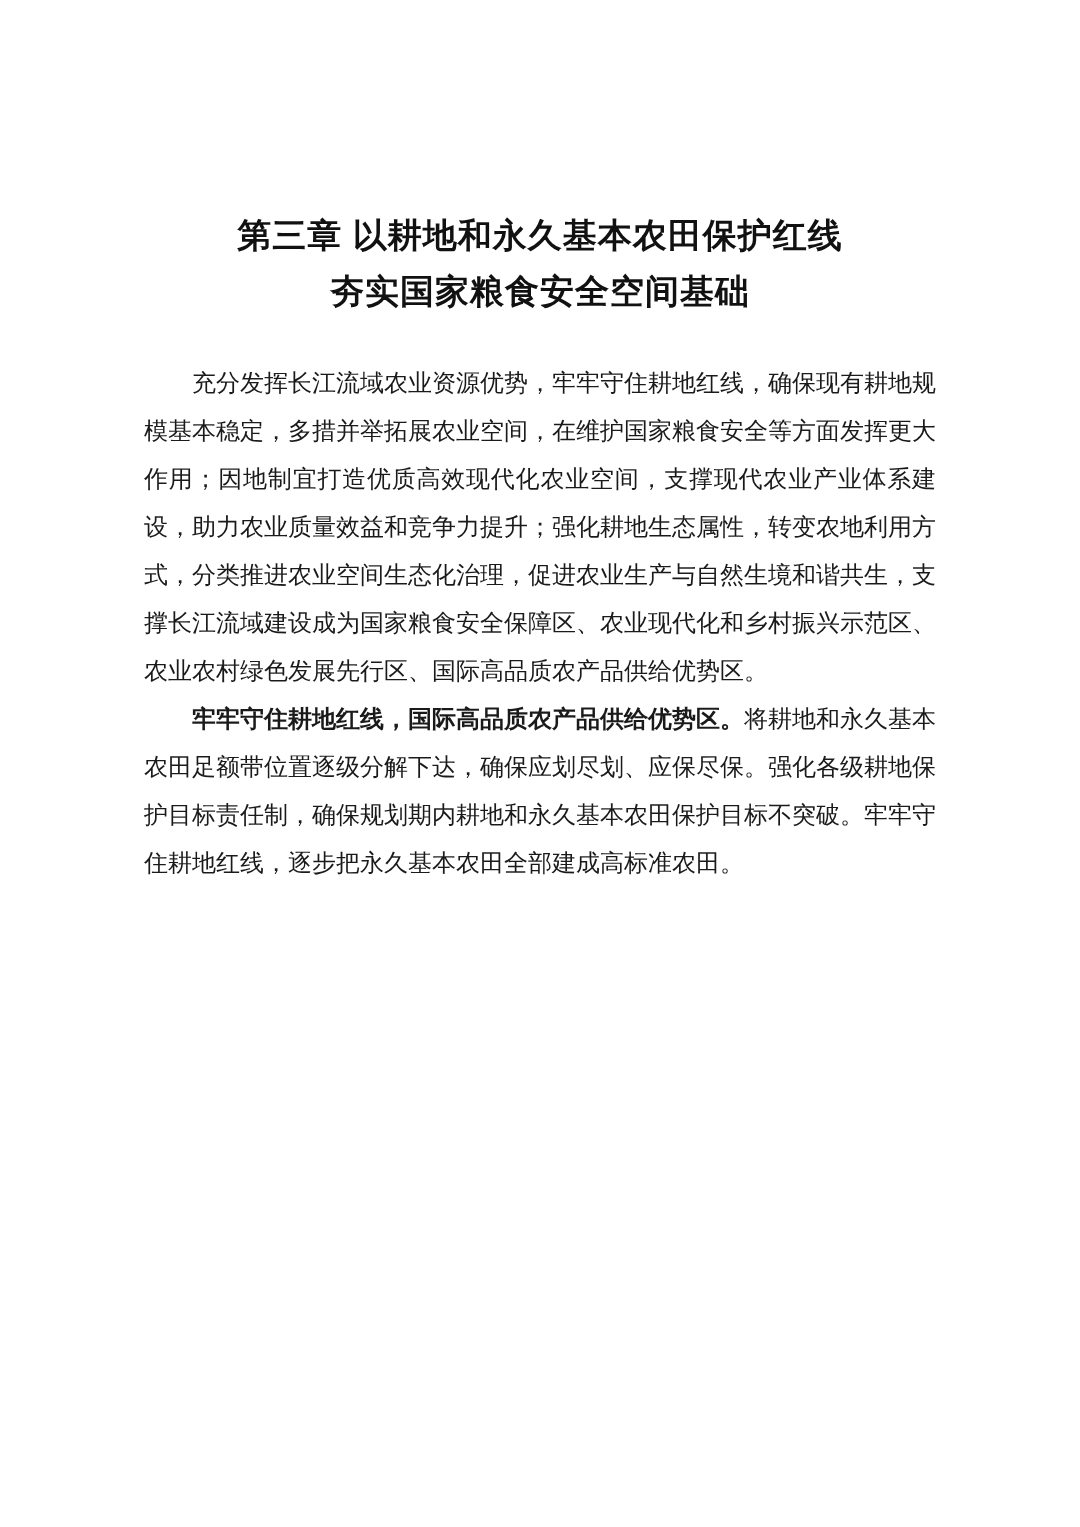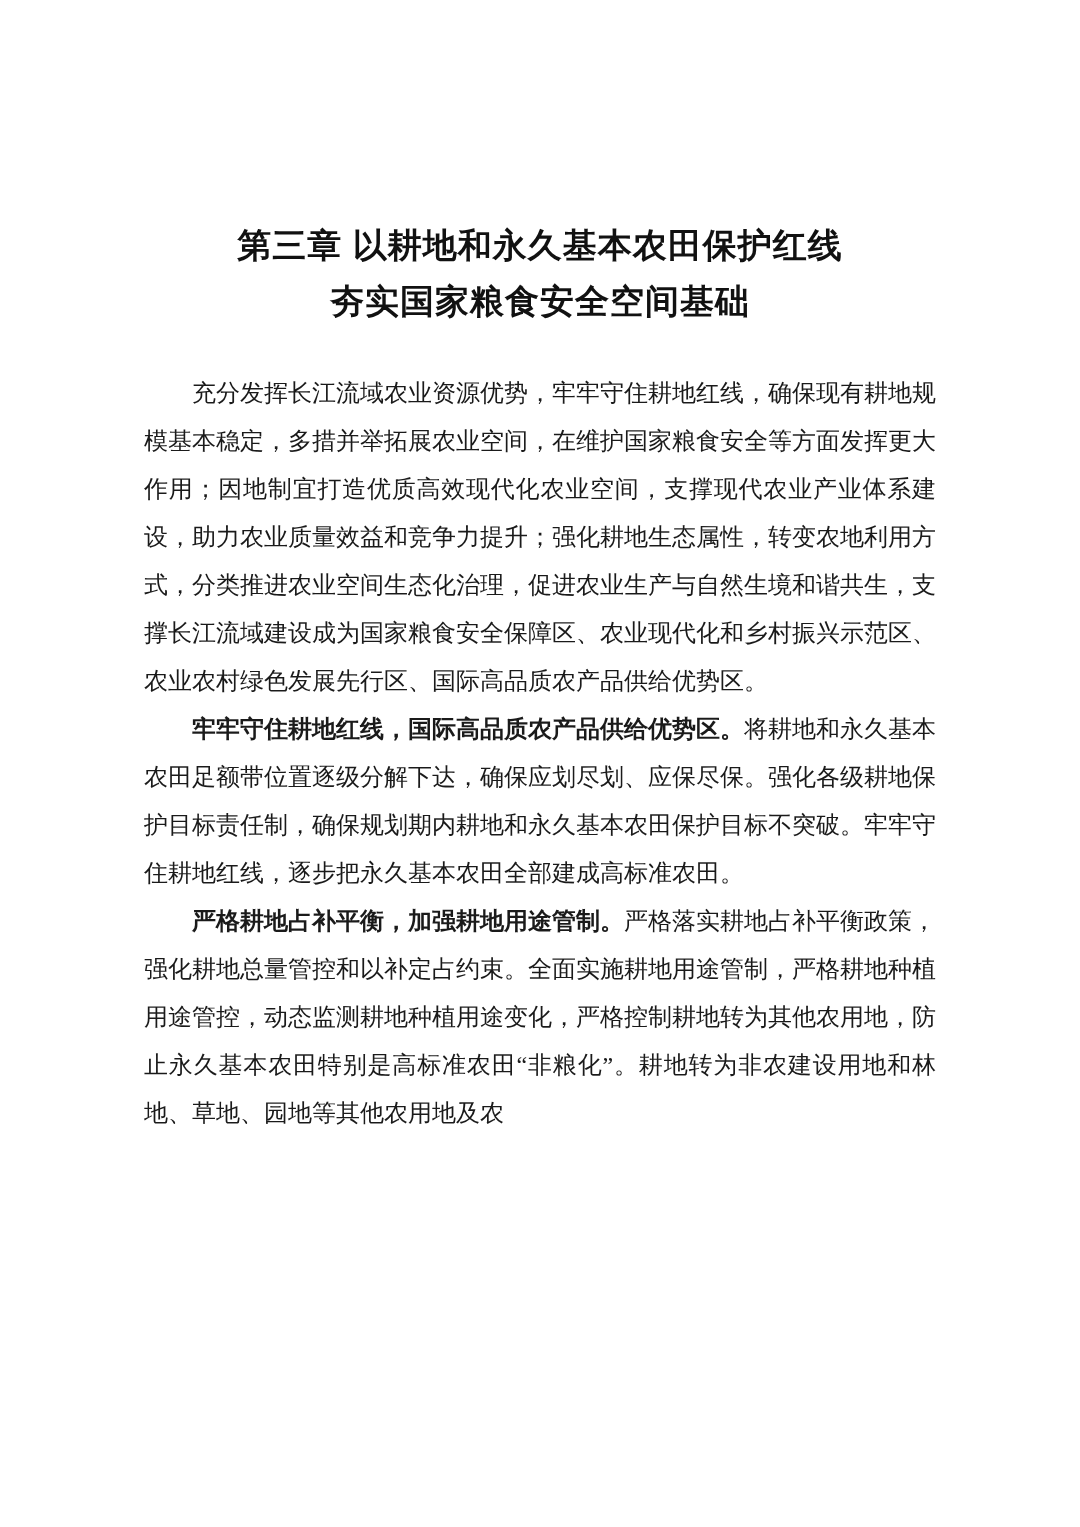--- a/index.html
+++ b/index.html
@@ -4,21 +4,21 @@
 <style>
   html, body {
     margin: 0;
     padding: 0;
     background: #ffffff;
   }
   .page {
     position: relative;
     width: 1080px;
     height: 1203px;
-    margin: 14px auto;
+    margin: 4px auto;
     background: #ffffff;
     color: #141414;
     overflow: hidden;
   }
   .content {
     position: absolute;
     left: 144px;
     top: 0;
     width: 792px;
   }
@@ -86,20 +86,17 @@
       <span class="title-line">夯实国家粮食安全空间基础</span>
     </h1>
 
     <p class="body-text paragraph intro-paragraph">充分发挥长江流域农业资源优势，牢牢守住耕地红线，确保现有耕地规模基本稳定，多措并举拓展农业空间，在维护国家粮食安全等方面发挥更大作用；因地制宜打造优质高效现代化农业空间，支撑现代农业产业体系建设，助力农业质量效益和竞争力提升；强化耕地生态属性，转变农地利用方式，分类推进农业空间生态化治理，促进农业生产与自然生境和谐共生，支撑长江流域建设成为国家粮食安全保障区、农业现代化和乡村振兴示范区、农业农村绿色发展先行区、国际高品质农产品供给优势区。</p>
 
 
     <p class="body-text paragraph">
       <span class="lead-sentence">牢牢守住耕地红线，国际高品质农产品供给优势区。</span><span>将耕地和永久基本农田足额带位置逐级分解下达，确保应划尽划、应保尽保。强化各级耕地保护目标责任制，确保规划期内耕地和永久基本农田保护目标不突破。牢牢守住耕地红线，逐步把永久基本农田全部建成高标准农田。</span>
     </p>
 
-    <p class="body-text paragraph">
-      <span class="lead-sentence">严格耕地占补平衡，加强耕地用途管制。</span><span>严格落实耕地占补平衡政策，强化耕地总量管控和以补定占约束。全面实施耕地用途管制，严格耕地种植用途管控，动态监测耕地种植用途变化，严格控制耕地转为其他农用地，防止永久基本农田特别是高标准农田“非粮化”。耕地转为非农建设用地和林地、草地、园地等其他农用地及农</span>
-    </p>
 
   </div>
 
   <div class="page-number">— 15 —</div>
 </div>
 
 </body></html>

